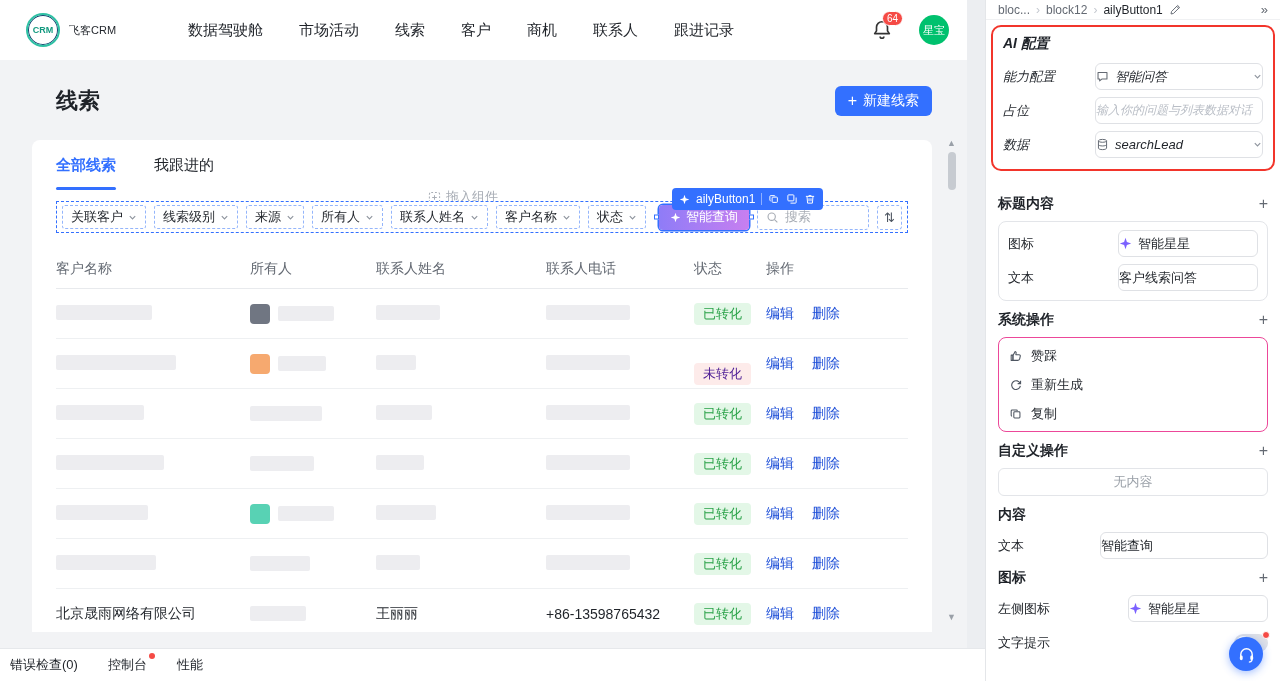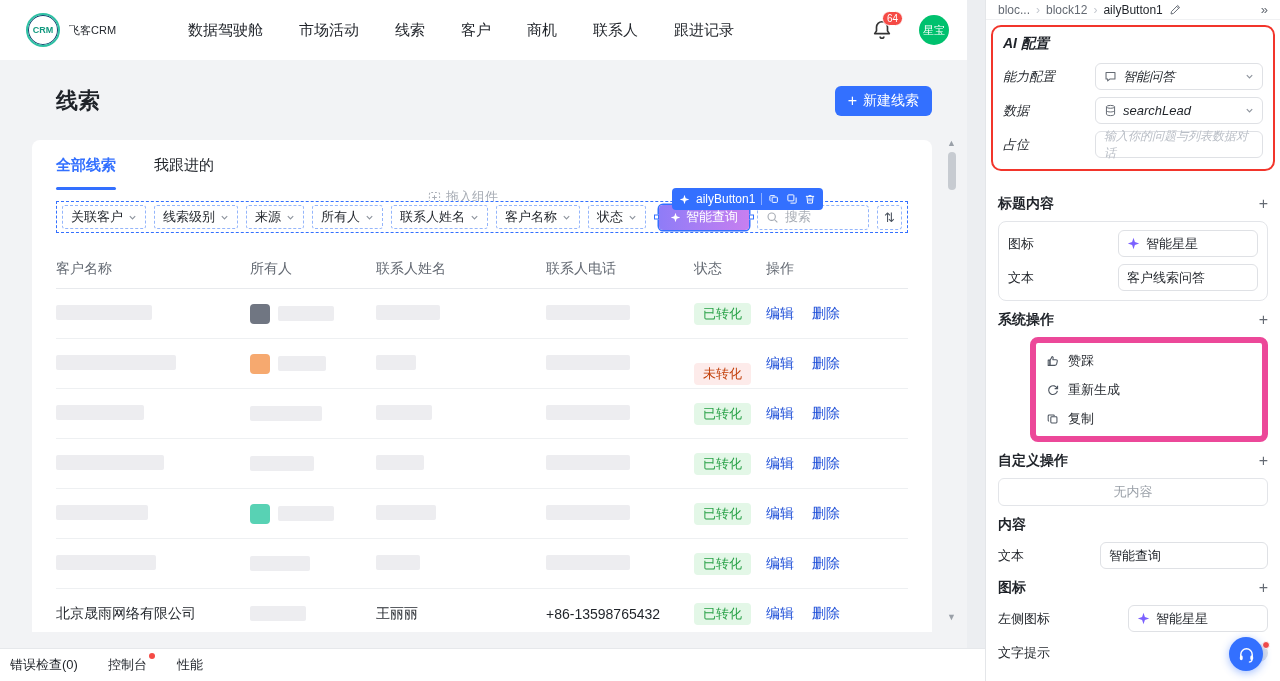--- a/index.html
+++ b/index.html
@@ -66,21 +66,21 @@
   .av { width:20px; height:20px; border-radius:4px; flex:none; }
   .av.dark { background:#707682; } .av.orange { background:#f6a96f; } .av.teal { background:#58d2b4; }
   .r1 .b-name{width:96px}  .r1 .b-owner{width:56px} .r1 .b-contact{width:64px} .r1 .b-phone{width:84px}
   .r2 .b-name{width:120px} .r2 .b-owner{width:48px} .r2 .b-contact{width:40px} .r2 .b-phone{width:84px}
   .r3 .b-name{width:88px}  .r3 .b-owner{width:72px} .r3 .b-contact{width:56px} .r3 .b-phone{width:84px}
   .r4 .b-name{width:108px} .r4 .b-owner{width:64px} .r4 .b-contact{width:48px} .r4 .b-phone{width:84px}
   .r5 .b-name{width:92px}  .r5 .b-owner{width:56px} .r5 .b-contact{width:60px} .r5 .b-phone{width:84px}
   .r6 .b-name{width:100px} .r6 .b-owner{width:60px} .r6 .b-contact{width:44px} .r6 .b-phone{width:84px}
   .badge-status { display:inline-block; padding:2px 9px; border-radius:4px; font-size:13px; white-space:nowrap; }
   .s-ok { background:#e3f7e7; color:#28a146; }
-  .s-no { background:#fdebea; color:#c2410c;margin-top:20px; }
+  .s-no { background:#fdebea; color:#4c1d95;margin-top:20px; }
   .ops { display:flex; gap:18px; color:#1d4ed8; cursor:pointer; }
 
   .scroll-up, .scroll-down { position:absolute; left:947px; color:#9aa0a8; font-size:9px; cursor:pointer; }
   .scroll-up { top:138px; } .scroll-down { top:612px; }
   .scroll-thumb { position:absolute; left:948px; top:152px; width:8px; height:38px; background:#c7cbd1; border-radius:4px; cursor:pointer; }
 
   
   .statusbar { position:absolute; left:0; top:648px; width:985px; height:33px; background:#fff; border-top:1px solid #e6e8eb;
                display:flex; align-items:center; gap:30px; padding:0 10px; font-size:13px; }
   .sbar-item { cursor:pointer; position:relative; }
@@ -95,34 +95,34 @@
   .crumb-sep { color:#c4c8cf; }
   .crumb-edit { width:13px; height:13px; color:#646a73; cursor:pointer; }
   .crumb-more { margin-left:auto; font-size:13px; color:#646a73; cursor:pointer; }
 
   .pbody { padding:5px 12px 0; }
   .ai-box { border:2px solid #f2352b; border-radius:10px; padding:8px 10px 4px; margin:0 -7px 24px;font-style:italic; }
   .sec-title { font-size:14px; font-weight:700; margin-bottom:10px; }
   .frow { display:flex; align-items:center; justify-content:space-between; margin-bottom:7px; }
   .flabel { font-size:13px; }
   .control { width:168px; height:27px; border:1px solid #dfe1e5; border-radius:6px; background:#fff;
-             display:flex; align-items:center; gap:6px; padding:0 8px; font-size:13px; cursor:pointer; }
+             display:flex; align-items:center; gap:6px; padding:0 0; font-size:13px; cursor:pointer; }
   .control .caret-svg { margin-left:auto; flex:none; }
   .control.ph { color:#b9bec6; font-size:12px; cursor:text; }
   .control .ci { width:13px; height:13px; color:#646a73; flex:none; }
   .sparkle { width:13px; height:13px; color:#7b61ff; flex:none; }
 
   .sec-head { display:flex; align-items:center; justify-content:space-between; margin:10px 0 8px;gap:45px; }
   .sec-head .t { font-size:14px; font-weight:700; }
   .plus-btn { color:#646a73; font-size:16px; line-height:1; cursor:pointer; }
 
   .group-box { border:1px solid #e3e5e9; border-radius:8px; padding:8px 9px 2px; }
   .group-box .control { width:140px; }
 
-  .ops-box { border:6px solid #ec4899; border-radius:8px; padding:3px 10px;margin-left:32px; }
+  .ops-box { border:1px solid #ec4899; border-radius:8px; padding:3px 10px; }
   .op-row { display:flex; align-items:center; gap:8px; height:29px; font-size:13px; cursor:pointer; }
   .op-row .oi { width:14px; height:14px; color:#4e5661; flex:none; }
 
   .empty-btn { border:1px solid #e3e5e9; border-radius:6px; height:28px; display:flex; align-items:center;
                justify-content:center; color:#9aa0a8; font-size:13px; }
 
   .toggle { width:34px; height:18px; border-radius:9px; background:#dfe1e6; position:relative; cursor:pointer; }
   .toggle .knob { position:absolute; left:2px; top:2px; width:14px; height:14px; border-radius:50%; background:#fff;
                   box-shadow:0 1px 2px rgba(0,0,0,.25); }
   .toggle .reddot { position:absolute; right:-2px; top:-3px; width:8px; height:8px; border-radius:50%;
@@ -418,39 +418,39 @@
             <svg class="ci" viewBox="0 0 16 16" fill="none" stroke="currentColor" stroke-width="1.3" stroke-linejoin="round">
                 <path d="M2.5 3h11v8h-6l-3 2.5V11h-2z"></path>
               </svg>
             <span>智能问答</span>
             <svg class="caret-svg" viewBox="0 0 10 10" width="9" height="9" fill="none" stroke="#8f959e" stroke-width="1.3">
                 <path d="M2 3.5l3 3 3-3"></path>
               </svg>
           </div>
         </div>
         <div class="frow">
+          <span class="flabel">占位</span>
+          <div class="control ph">
+            <span>输入你的问题与列表数据对话</span>
+          </div>
+        </div>
+        <div class="frow">
           <span class="flabel">数据</span>
           <div class="control">
             <svg class="ci" viewBox="0 0 16 16" fill="none" stroke="currentColor" stroke-width="1.2">
                 <ellipse cx="8" cy="3.5" rx="5" ry="1.8"></ellipse>
                 <path d="M3 3.5v9c0 1 2.2 1.8 5 1.8s5-.8 5-1.8v-9"></path>
                 <path d="M3 8c0 1 2.2 1.8 5 1.8S13 9 13 8"></path>
               </svg>
             <span>searchLead</span>
             <svg class="caret-svg" viewBox="0 0 10 10" width="9" height="9" fill="none" stroke="#8f959e" stroke-width="1.3">
                 <path d="M2 3.5l3 3 3-3"></path>
               </svg>
           </div>
         </div>
-        <div class="frow">
-          <span class="flabel">占位</span>
-          <div class="control ph">
-            <span>输入你的问题与列表数据对话</span>
-          </div>
-        </div>
       </div>
 
       <div class="sec-head">
         <span class="t">标题内容</span>
         <span class="plus-btn">+</span>
       </div>
       <div class="group-box">
         <div class="frow">
           <span class="flabel">图标</span>
           <div class="control">

